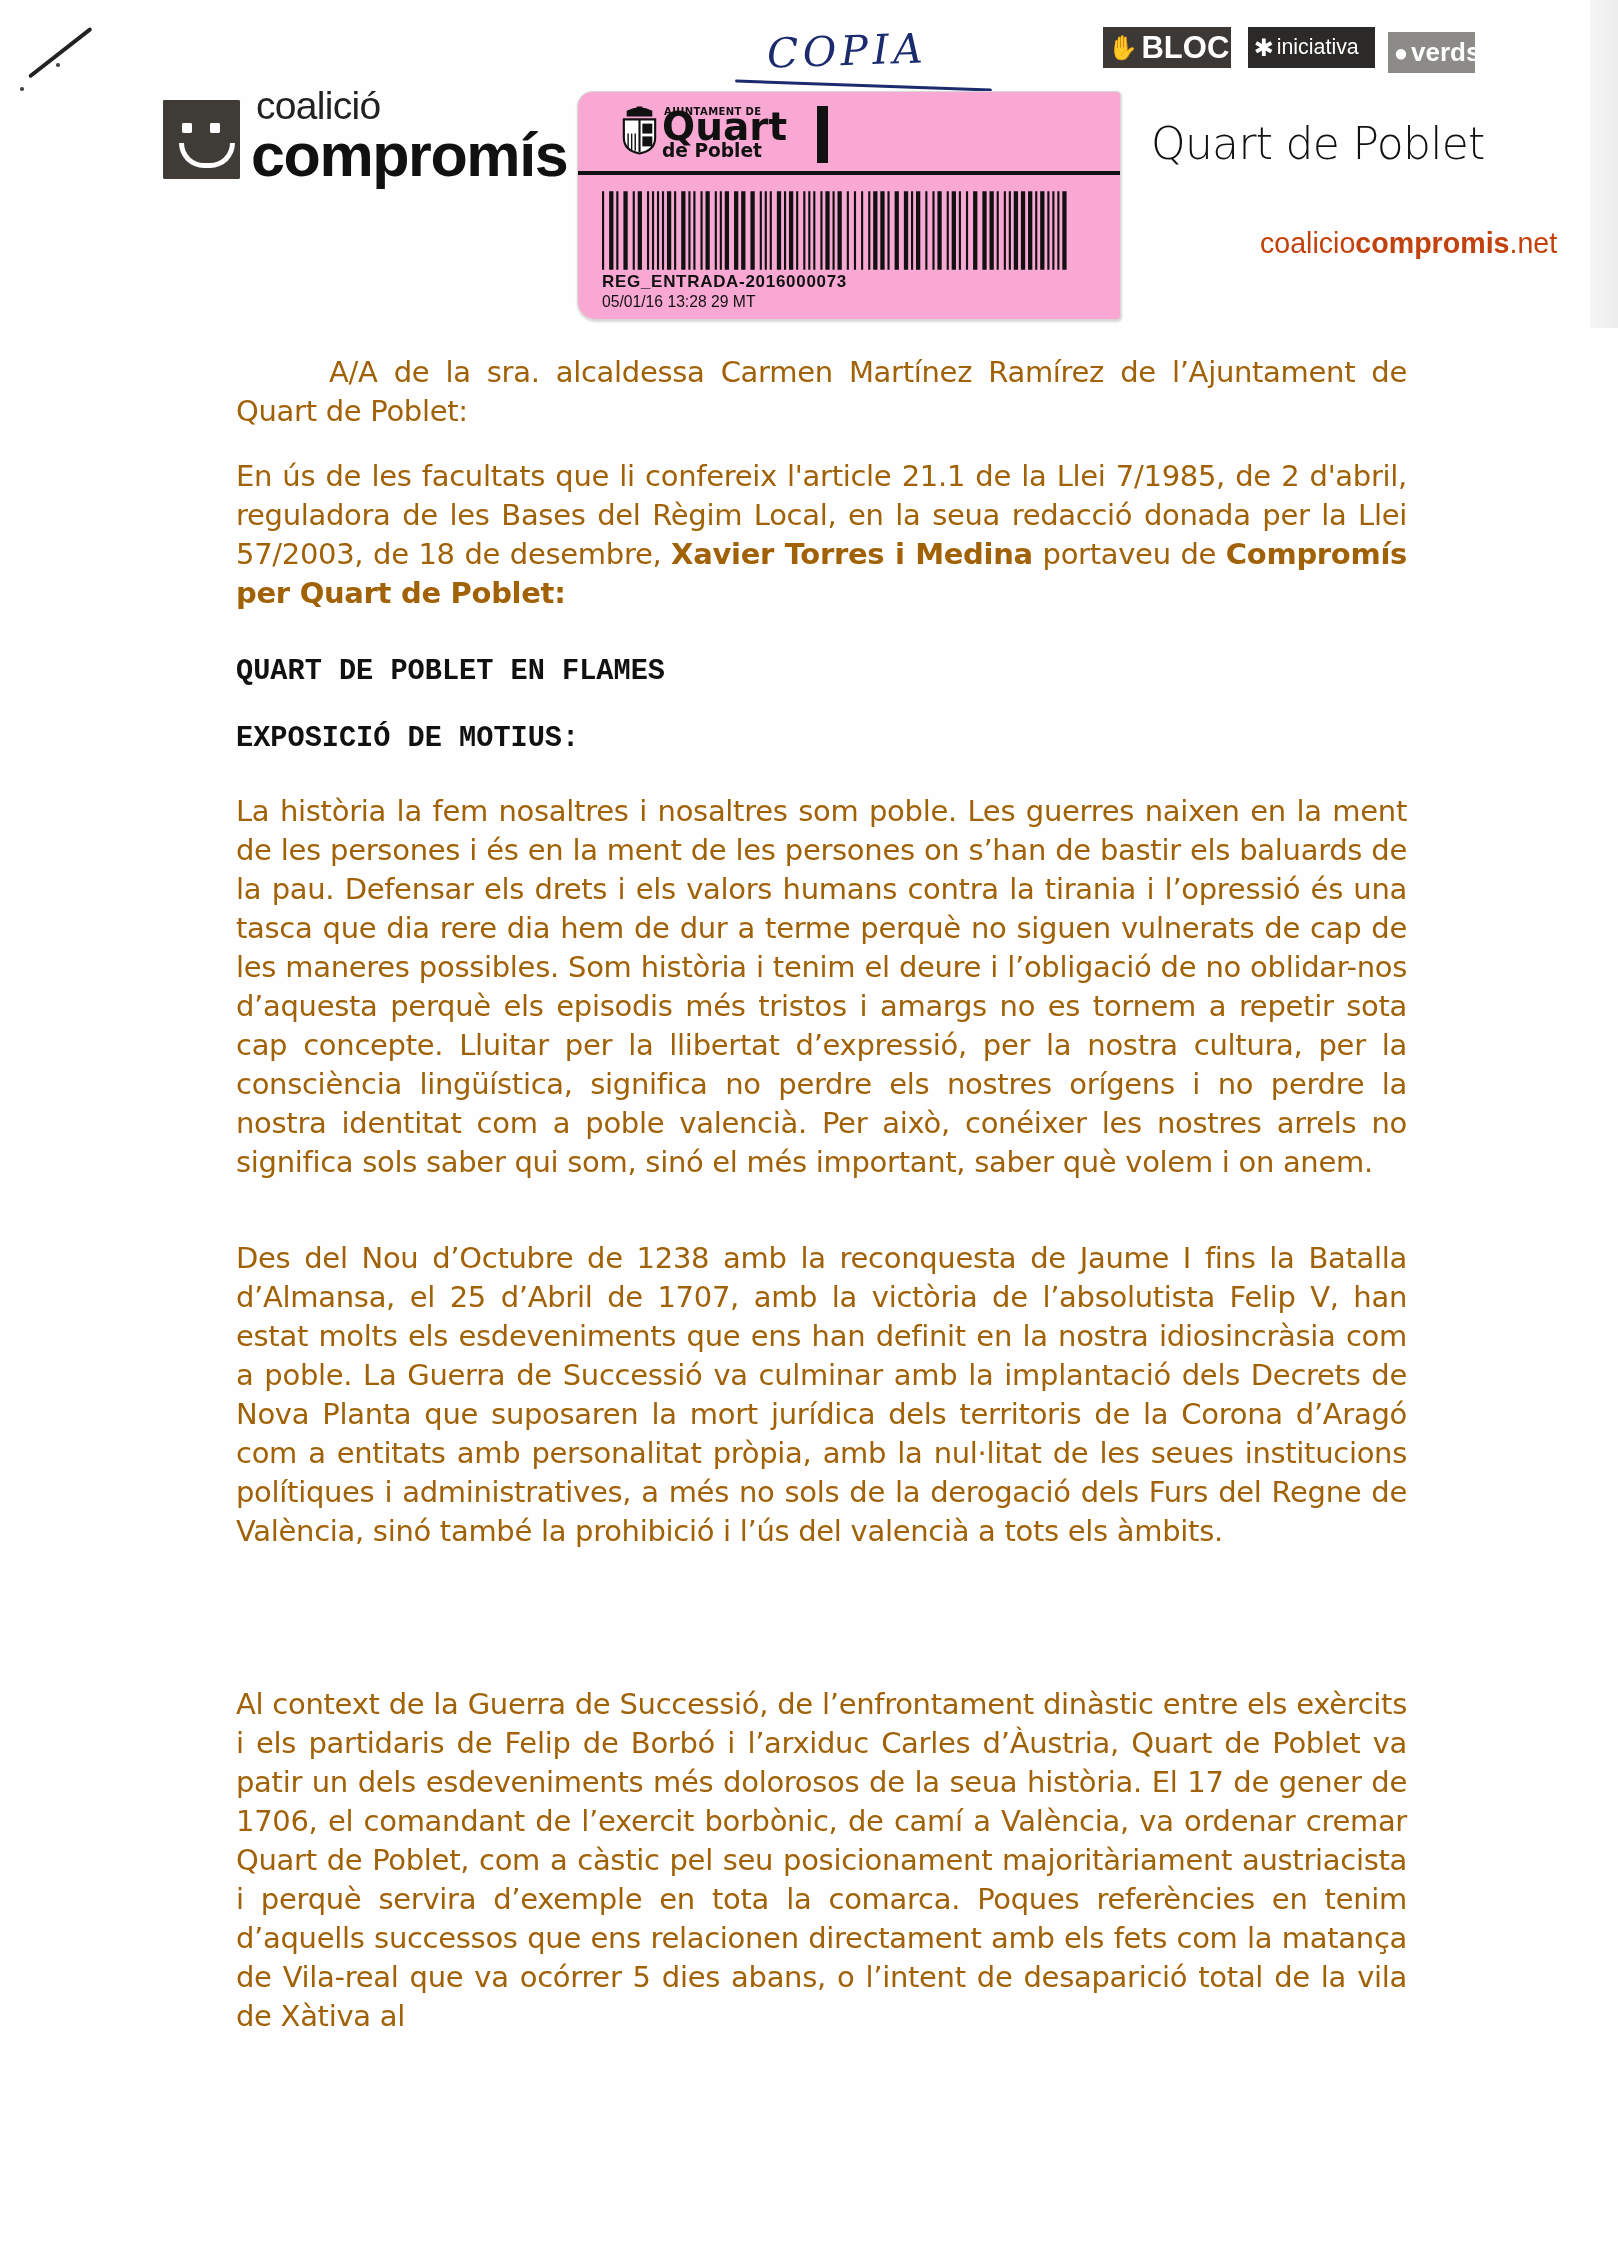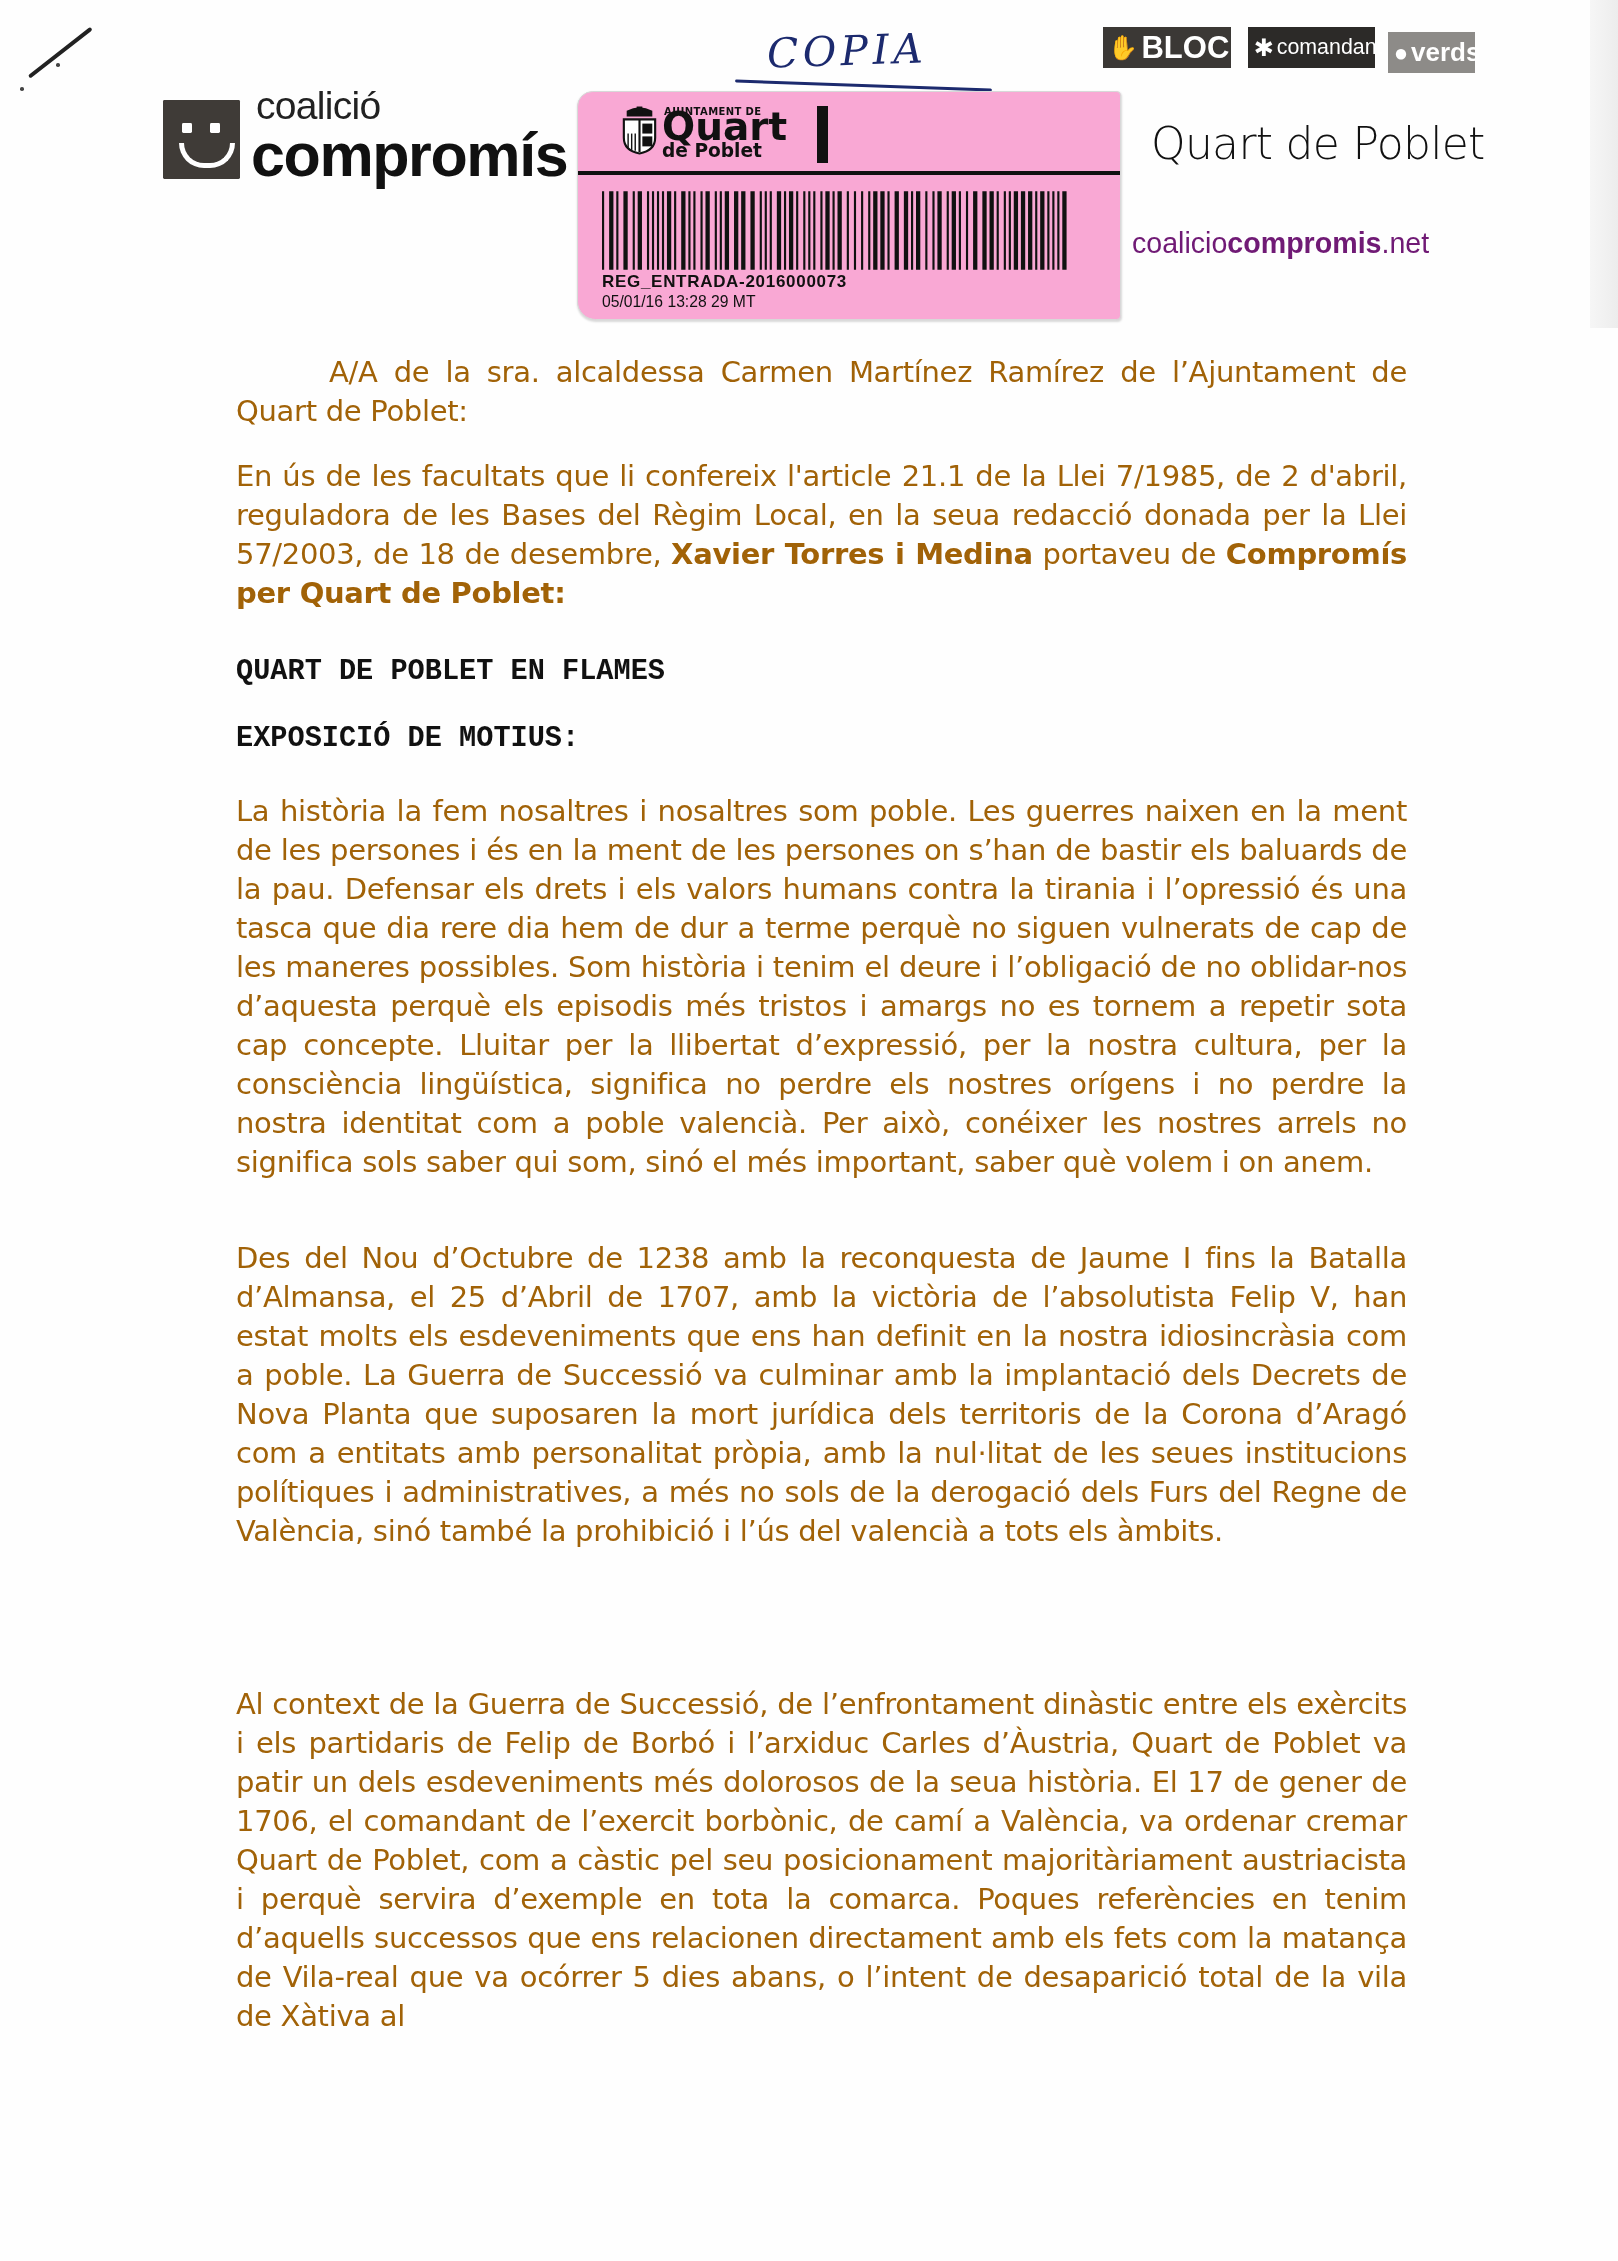--- a/index.html
+++ b/index.html
@@ -43,21 +43,21 @@
 
   
   .party { position:absolute; top:27px; height:41px; color:#fff; font-family:"Liberation Sans", sans-serif; font-weight:700;
            display:flex; align-items:center; box-sizing:border-box; padding:0 5.7px; }
   .party-bloc { left:1103px; width:128px; background:#3b3835; font-size:31px; }
   .party-iniciativa { left:1248px; width:127px; background:#2c2a28; font-size:21.4px; font-weight:400; }
   .party-verds { left:1388px; width:87px; background:#8d8b88; font-size:26px; top:32px; }
   .party-icon { font-size:24px; margin-right:2.9px; }
 
   .title-right { position:absolute; left:1151px; top:118px; font-family:"DejaVu Sans", sans-serif; font-size:44px; font-weight:300; color:#111; letter-spacing:-0.7px; }
-  .site-right { position:absolute; left:1132px; top:227px; font-family:"Liberation Sans", sans-serif; font-size:28.6px; color:#701a75; }
+  .site-right { position:absolute; left:1260px; top:227px; font-family:"Liberation Sans", sans-serif; font-size:28.6px; color:#c2410c; }
   .site-right b { font-weight:700; }
 
   
   .body-text { position:absolute; left:236px; width:1171px; font-family:"DejaVu Sans", sans-serif; font-size:29px;
                line-height:39px; text-align:justify; color:#a16207; letter-spacing:-0.3px; }
   .salutation { top:353px; }
   .salutation .indent { padding-left:93px; }
   .para-intro { top:457px; }
   .heading { position:absolute; left:236px; font-family:Liberation Mono, monospace; font-size:28.6px; font-weight:700; color:#111; }
   .heading-1 { top:655px; }
@@ -178,21 +178,21 @@
   <div class="stamp-reg">REG_ENTRADA-2016000073</div>
   <div class="stamp-date">05/01/16 13:28 29 MT</div>
 </div>
 
 <div class="party party-bloc">
   <span class="party-icon">✋</span>
   <span>BLOC</span>
 </div>
 <div class="party party-iniciativa">
   <span class="party-icon">✱</span>
-  <span>comandant</span>
+  <span>iniciativa</span>
 </div>
 <div class="party party-verds">
   <span class="party-icon">●</span>
   <span>verds</span>
 </div>
 
 <div class="title-right">Quart de Poblet</div>
 <div class="site-right"><span>coalicio</span><b>compromis</b><span>.net</span></div>
 
 <div class="body-text salutation"><span class="indent">A/A de la sra. alcaldessa  Carmen Martínez Ramírez  de l’Ajuntament de Quart de Poblet:</span></div>

